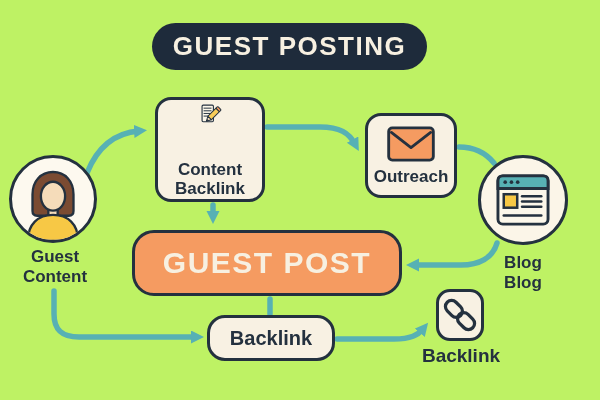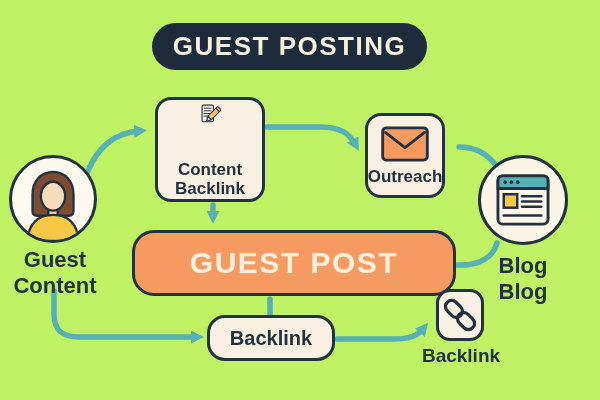--- a/index.html
+++ b/index.html
@@ -17,39 +17,39 @@
   }
   
   .node-box{
     border:3px solid #24313f;background:#f8f1e3;border-radius:16px;
     display:flex;flex-direction:column;align-items:center;justify-content:center;
   }
   .node-label{
     color:#24313f;font-weight:700;font-size:17px;line-height:1.15;text-align:center;
   }
   .outer-label{
-    color:#24313f;font-weight:700;font-size:22px;line-height:1.2;text-align:center;
+    color:#24313f;font-weight:700;font-size:17px;line-height:1.2;text-align:center;
   }
   .outer-label span{display:block;}
   
   .content-box{left:155px;top:97px;width:110px;height:105px;padding-top:4px;gap:34px;}
-  .outreach-box{left:365px;top:113px;width:80px;height:85px;}
+  .outreach-box{left:365px;top:113px;width:92px;height:85px;}
   .avatar-circle{
     left:9px;top:155px;width:88px;height:88px;border-radius:50%;
     border:3px solid #24313f;background:#fdf9ef;overflow:hidden;
   }
   .guest-author-label{left:0;top:247px;width:110px;}
   .hostblog-circle{
     left:478px;top:155px;width:90px;height:90px;border-radius:50%;
     border:3px solid #24313f;background:#fbf5e8;
     display:flex;align-items:center;justify-content:center;
   }
   .hostblog-label{left:478px;top:253px;width:90px;}
   .guest-post-box{
-    left:132px;top:230px;width:324px;height:66px;background:#f59b61;
+    left:132px;top:230px;width:270px;height:66px;background:#f59b61;
     border:3px solid #24313f;border-radius:22px;
     display:flex;align-items:center;justify-content:center;
     color:#f7f0e1;font-weight:800;font-size:30px;letter-spacing:1.5px;
   }
   .backlink-box{
     left:207px;top:315px;width:128px;height:46px;border-radius:18px;
     font-size:20px;
   }
   .backlink-icon-box{
     left:436px;top:289px;width:48px;height:52px;border-radius:14px;

